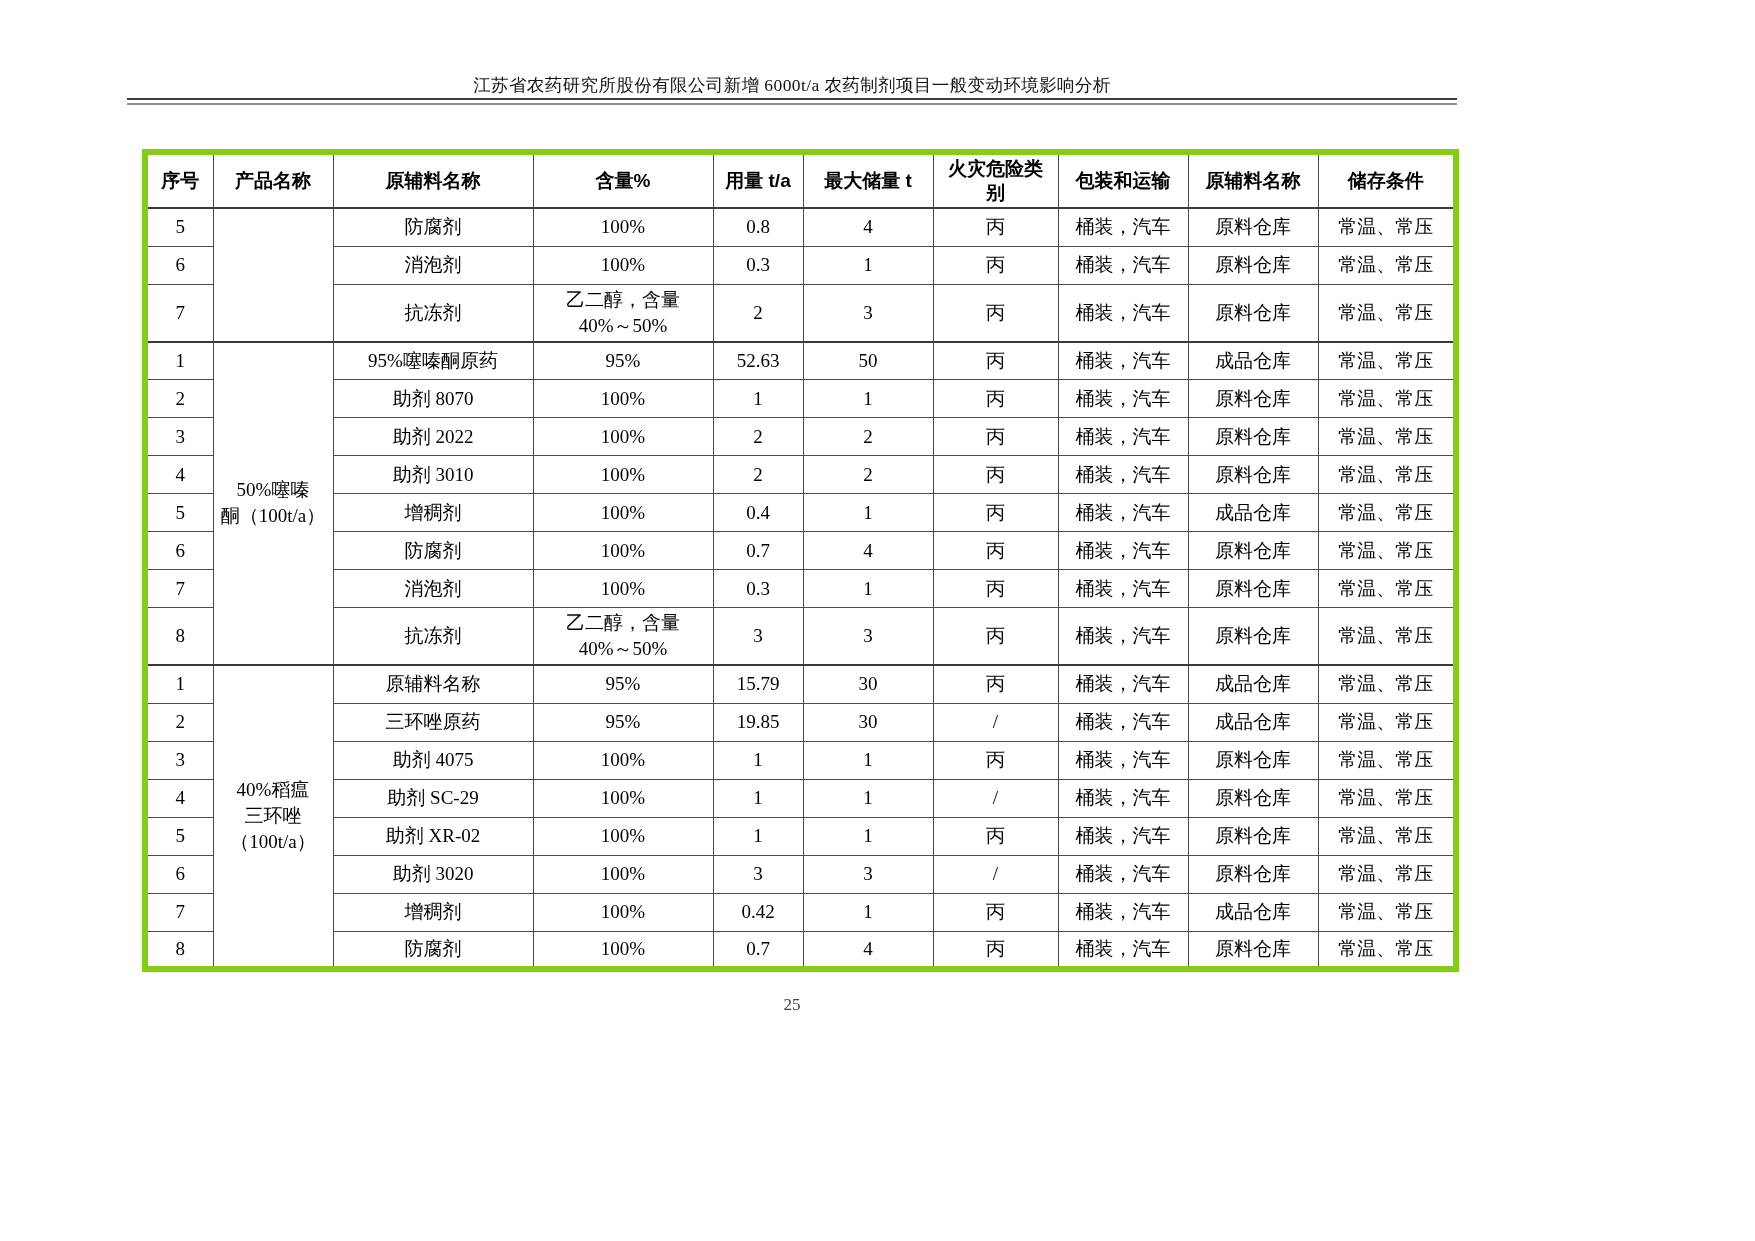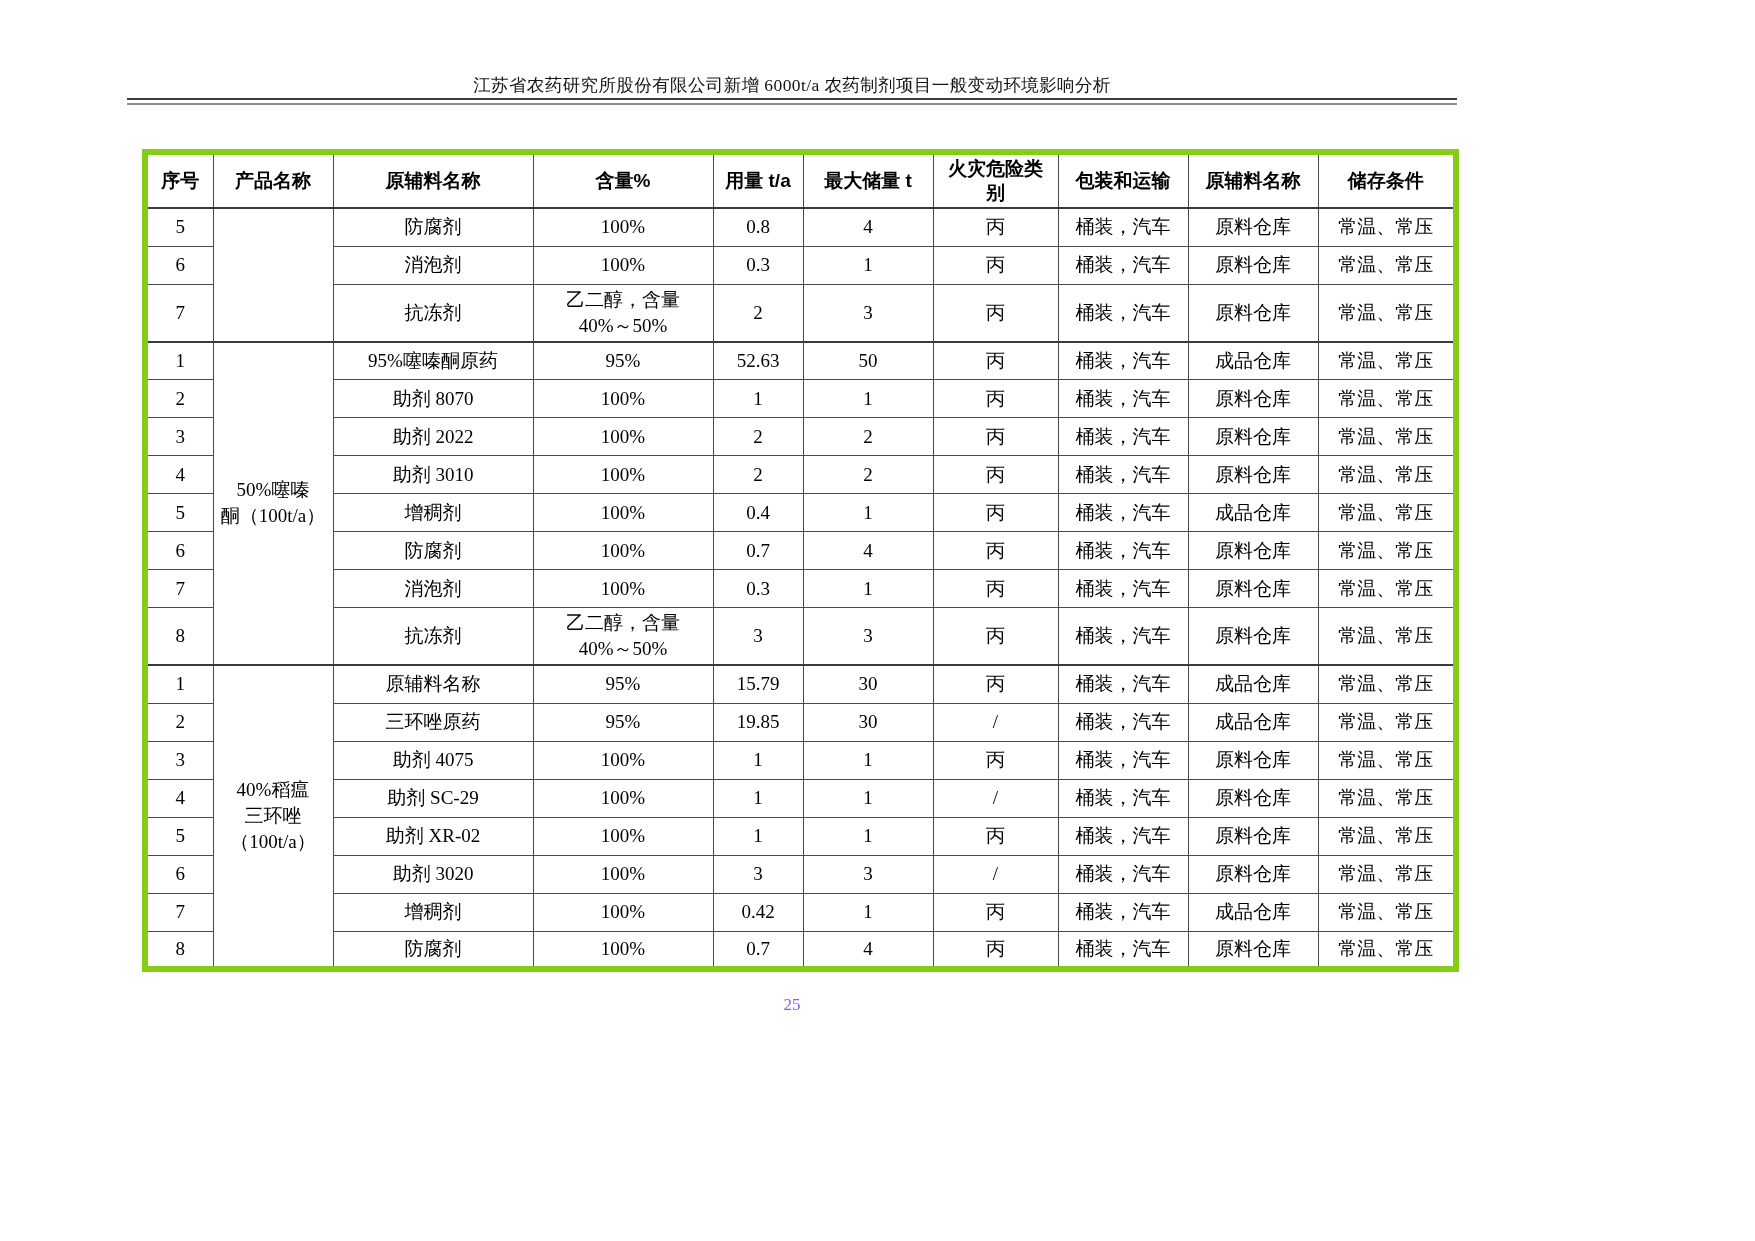--- a/index.html
+++ b/index.html
@@ -36,21 +36,21 @@
   .doc-table thead tr { height:50px; }
   .doc-table thead th {
     font-family:"Liberation Sans","DejaVu Sans",sans-serif;
     font-weight:700; font-size:19px; line-height:24px;
     border-bottom:2px solid #3a3a3a;
   }
   .doc-table tbody tr { height:38px; }
   .doc-table tbody tr.group-start td { border-top:2px solid #3a3a3a; }
   .page-number {
     position:absolute; top:995px; left:127px; width:1330px;
-    text-align:center; font-size:17px; color:#8b5cf6;
+    text-align:center; font-size:17px; color:#404040;
   }
 </style>
 </head>
 <body>
 
 <div class="page">
 
   <div class="running-head">江苏省农药研究所股份有限公司新增 6000t/a 农药制剂项目一般变动环境影响分析</div>
   <div class="head-rule"></div>
 

